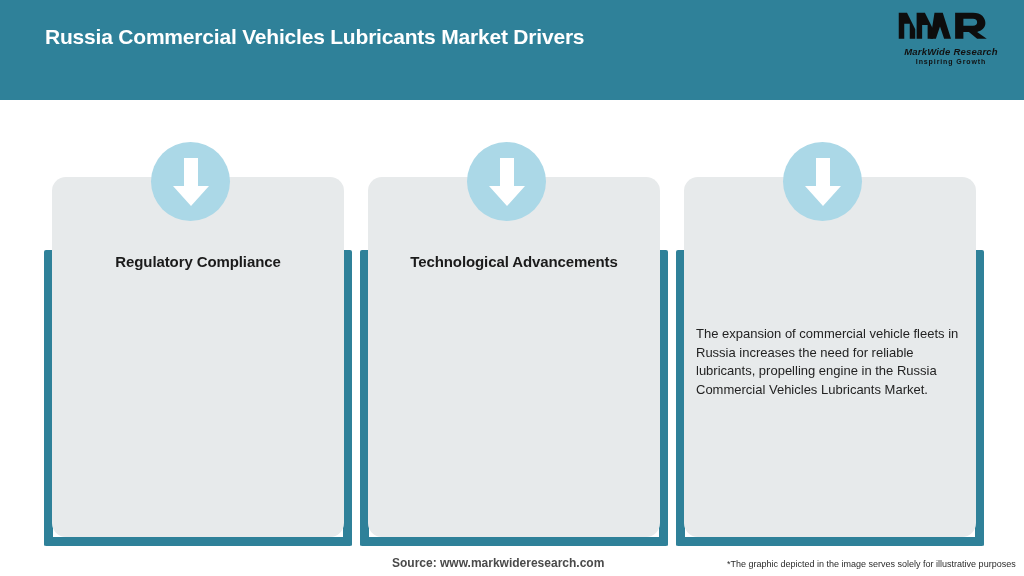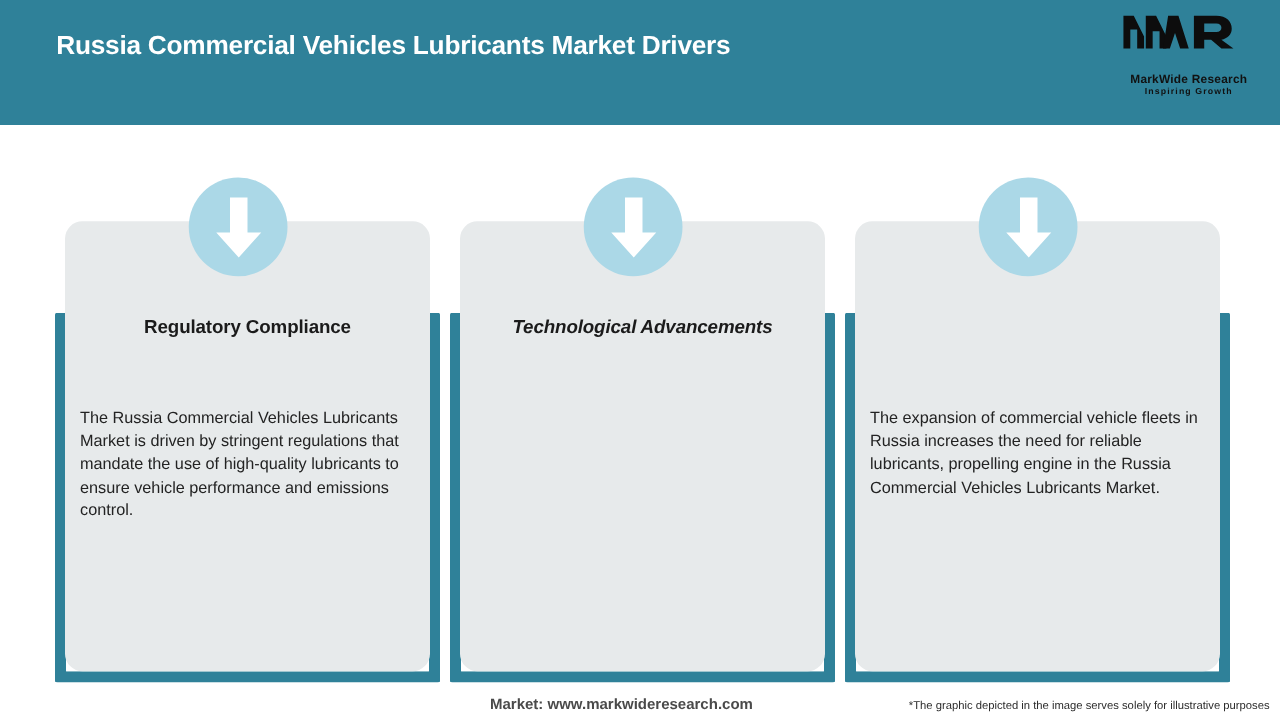--- a/index.html
+++ b/index.html
@@ -50,21 +50,22 @@
     width: 110px;
     height: 34px;
     display: block;
   }
   .logo-name {
     font-size: 9.5px;
     font-weight: bold;
     color: #111111;
     letter-spacing: 0.2px;
     line-height: 11px;
-    margin-top: 16px;
+    margin-top: 4px;
+    font-style: italic;
   }
   .logo-tag {
     font-size: 7px;
     font-weight: bold;
     color: #111111;
     letter-spacing: 0.9px;
     line-height: 9px;
   }
 
   
@@ -75,21 +76,21 @@
     width: 1024px;
     height: 476px;
   }
   .card-group {
     position: absolute;
     top: 0;
     width: 316px;
     height: 450px;
   }
   .group-1 { left: 44px; }
-  .group-2 { left: 360px; font-style: italic; }
+  .group-2 { left: 360px; }
   .group-3 { left: 676px; }
 
   
   .frame {
     position: absolute;
     left: 0;
     top: 150px;
     width: 308px;
     height: 296px;
     border-left: 9px solid #2f8199;
@@ -187,21 +188,20 @@
     <div class="logo-tag">Inspiring Growth</div>
   </div>
 </div>
 
 <div class="board">
 
   <div class="card-group group-1">
     <div class="frame"></div>
     <div class="card">
       <div class="card-title">Regulatory Compliance</div>
-      <div class="card-body">The Russia Commercial Vehicles Lubricants Market is driven by stringent regulations that mandate the use of high-quality lubricants to ensure vehicle performance and emissions control.</div>
     </div>
     <div class="badge">
       <svg width="42" height="52" viewBox="0 0 42 52">
         <path d="M14 2 L28 2 L28 30 L39 30 L21 50 L3 30 L14 30 Z" fill="#ffffff"></path>
       </svg>
     </div>
   </div>
 
   <div class="card-group group-2">
     <div class="frame"></div>
@@ -222,14 +222,14 @@
     </div>
     <div class="badge">
       <svg width="42" height="52" viewBox="0 0 42 52">
         <path d="M14 2 L28 2 L28 30 L39 30 L21 50 L3 30 L14 30 Z" fill="#ffffff"></path>
       </svg>
     </div>
   </div>
 
 </div>
 
-<div class="source">Market: www.markwideresearch.com</div>
+<div class="source">Source: www.markwideresearch.com</div>
 <div class="disclaimer">*The graphic depicted in the image serves solely for illustrative purposes</div>
 
 </body></html>

